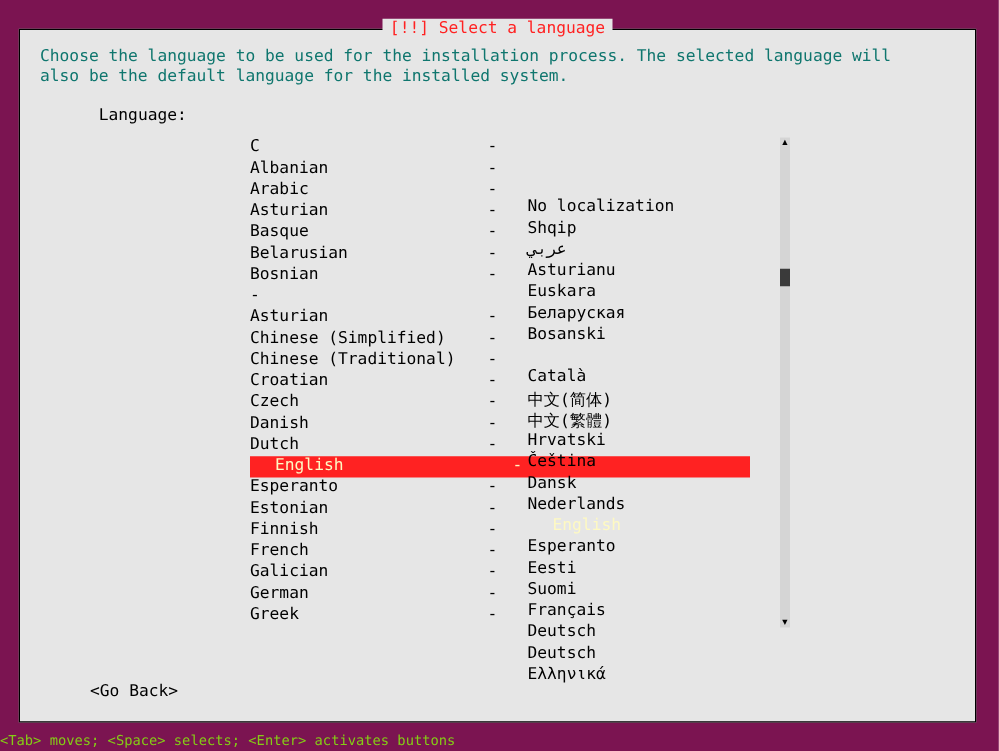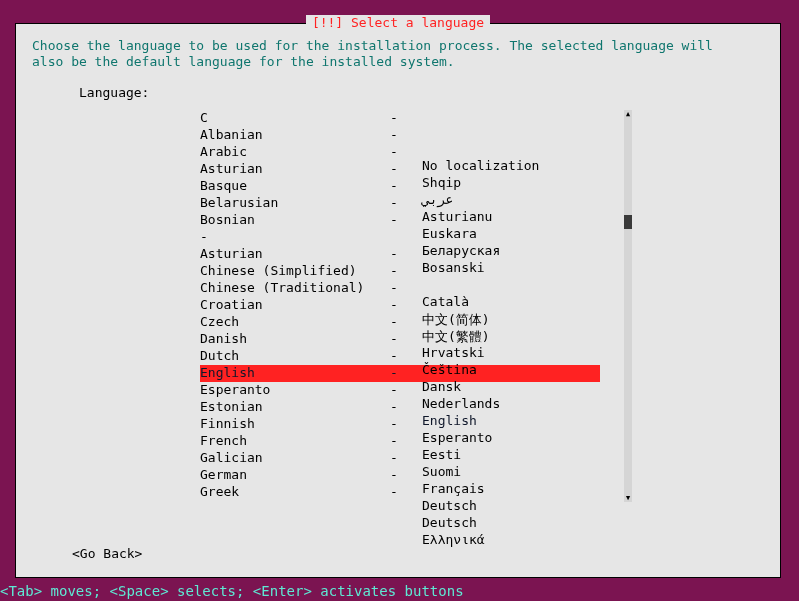--- a/index.html
+++ b/index.html
@@ -56,21 +56,22 @@
       width: 400px;
     }
     .row {
       height: 17px;
       display: flex;
       white-space: pre;
       cursor: pointer;
     }
     .row.selected {
       background: #ff2222;
-      color: #0f172a;
+      color: #fef9c3;
+      padding-left: 20px;
     }
     .col-left { display: inline-block; width: 190px; }
     .col-sep { display: inline-block; width: 32px; }
     .col-right { display: inline-block; flex: 1; margin-top: 48px; }
     .scrollbar {
       position: absolute;
       right: 0;
       top: 0;
       width: 8px;
       height: 392px;
@@ -101,22 +102,22 @@
     .back-button {
       position: absolute;
       bottom: 16px;
       left: 56px;
       cursor: pointer;
     }
     .footer-hint {
       position: absolute;
       bottom: 2px;
       left: 0;
-      color: #5eead4;
-      font-size: 14px;
+      color: #84cc16;
+      font-size: 11px;
       padding-left: 0;
     }
   </style>
 </head>
 <body>
 
 <div class="dialog-box">
   <div class="title-wrap">
     <span class="title-inner"><span>[!!] </span><span>Select a language</span> </span>
   </div>

